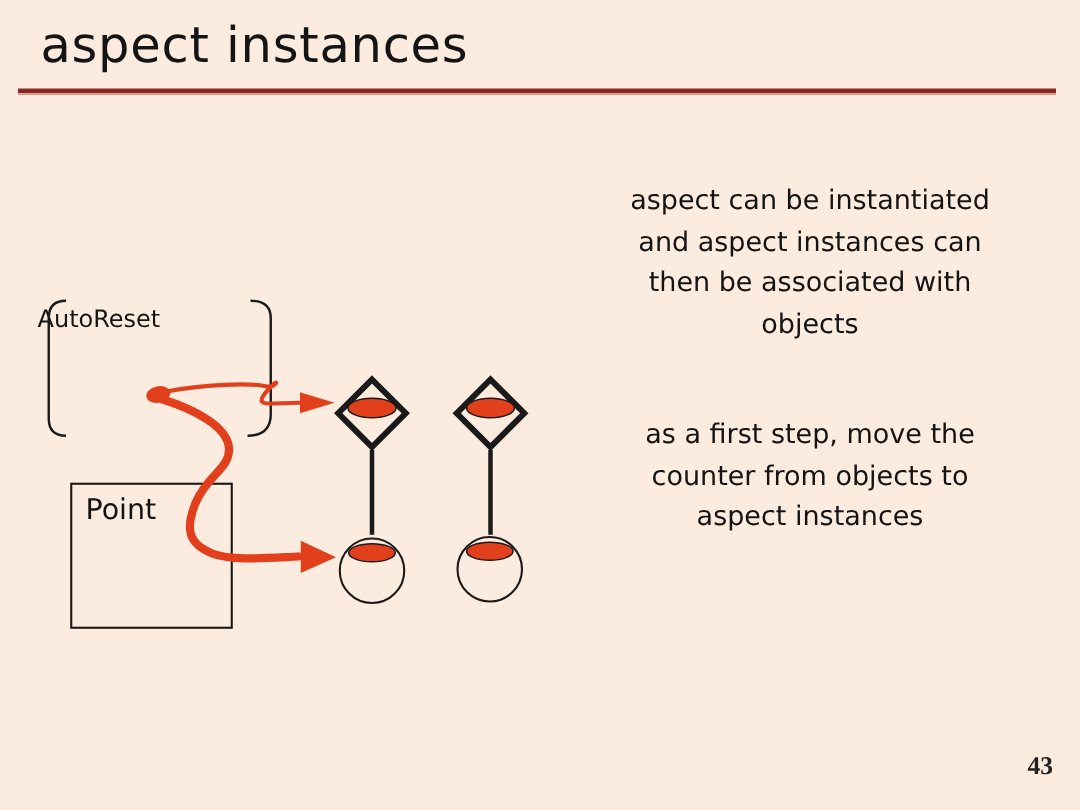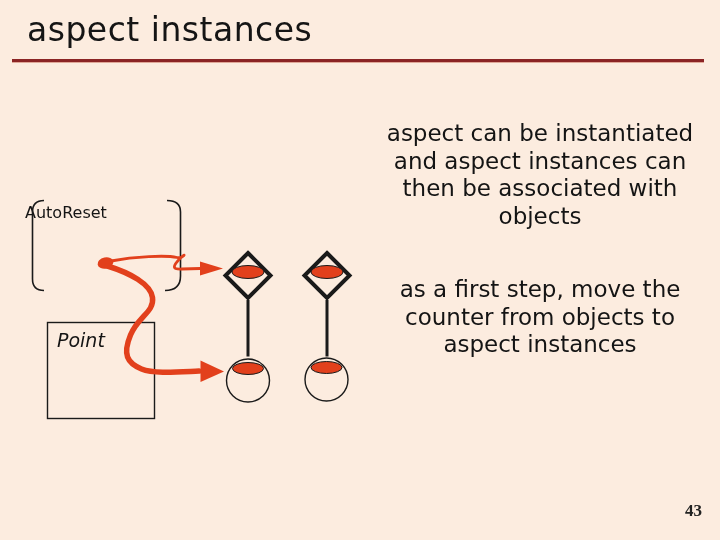--- a/index.html
+++ b/index.html
@@ -27,34 +27,34 @@
     left: 12px; top: 59px;
     width: 692px; height: 3px;
     background: #8b2424;
     border-bottom: 1px solid #e0a898;
   }
   .note {
     position: absolute;
     left: 372px;
     width: 336px;
     text-align: center;
-    font-size: 23px;
+    font-size: 18px;
     line-height: 27.5px;
     color: #141414;
     white-space: pre-line;
   }
   .note1 { top: 120px; }
   .note2 { top: 276px; }
   .shape-label {
     position: absolute;
     color: #141414;
     white-space: nowrap;
   }
   .autoreset-label { left: 25px; top: 203px; font-size: 16px; text-align: right; }
-  .point-label    { left: 57px; top: 329px; font-size: 19px; font-style: italic; }
+  .point-label    { left: 57px; top: 329px; font-size: 19px; }
   .diagram-svg {
     position: absolute;
     left: 0; top: 0;
     width: 720px; height: 540px;
   }
   .page-number {
     position: absolute;
     right: 18px; top: 501px;
     font-family: "Liberation Serif", serif;
     font-size: 17px;

